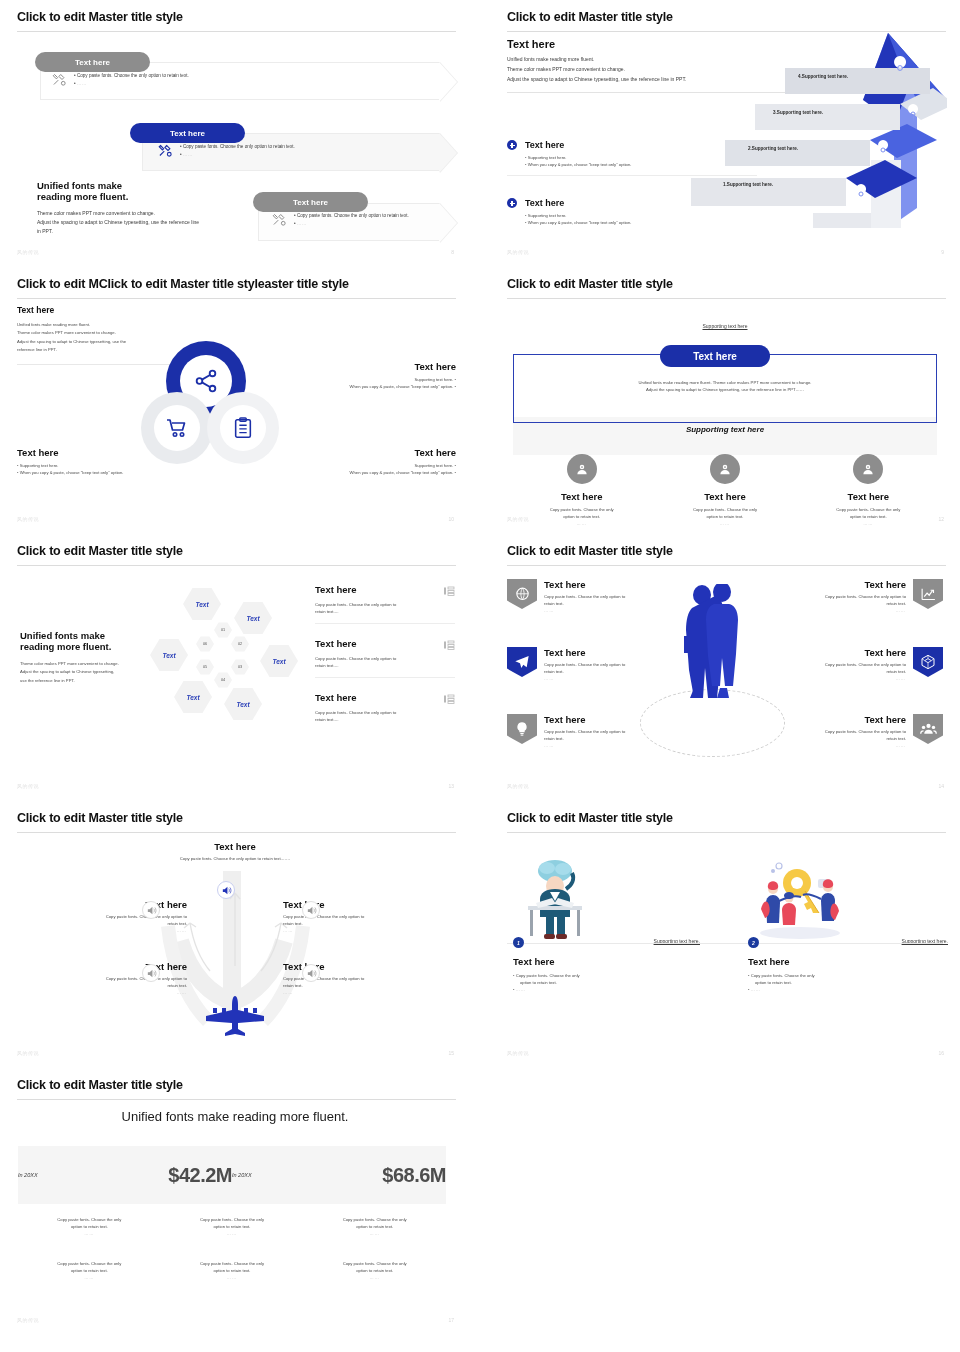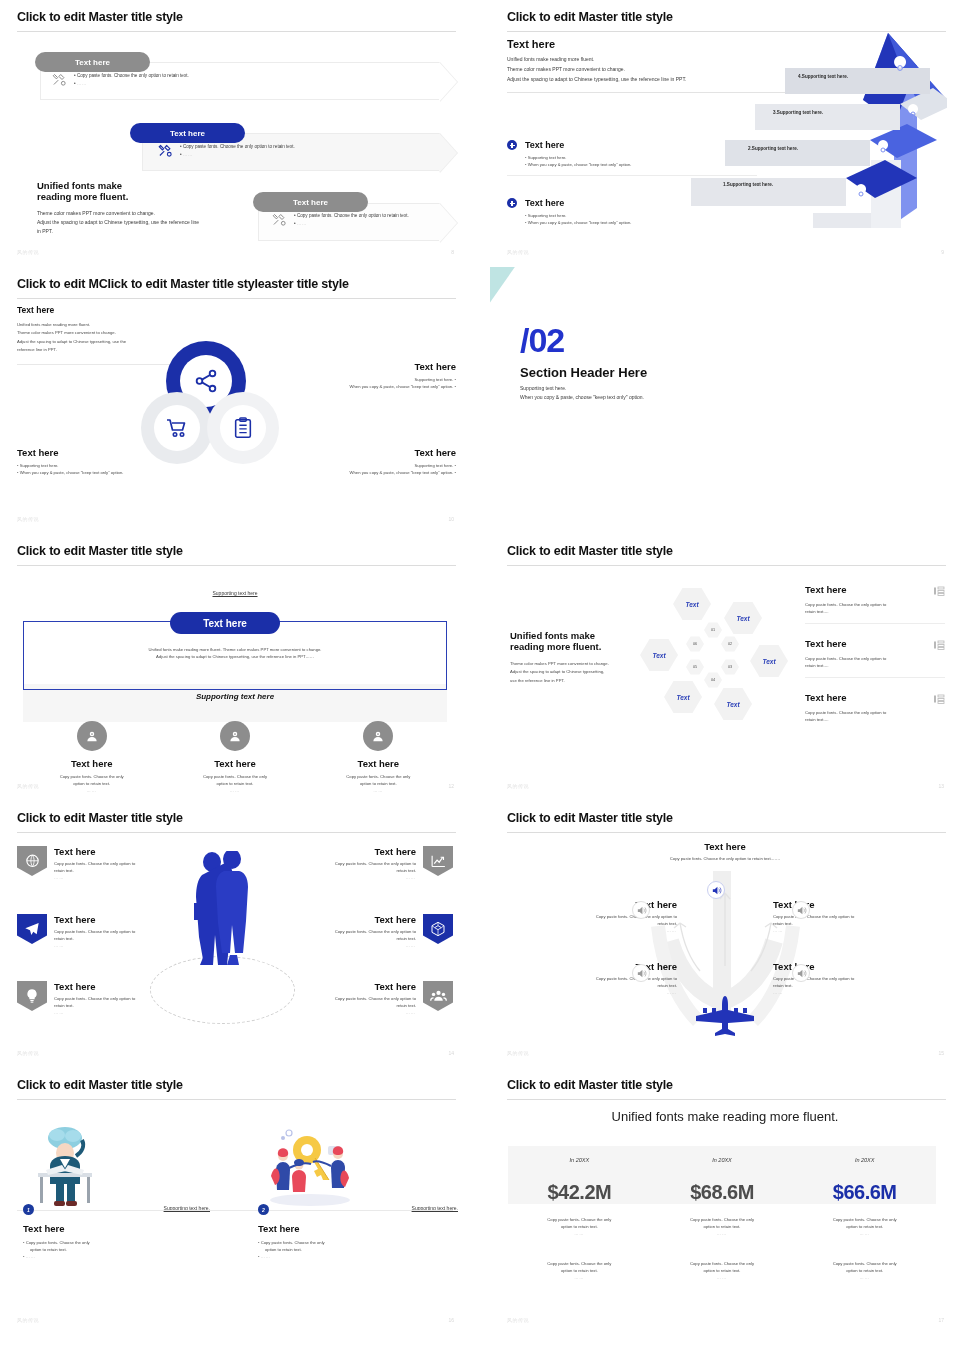--- a/index.html
+++ b/index.html
@@ -103,22 +103,22 @@
 
   
   .numdot { width:11px;height:11px;border-radius:50%;background:#1b3a9e;
     color:#fff;font-size:5px;font-style:italic;font-weight:bold;
     display:flex;align-items:center;justify-content:center; }
   .sup-u { font-size:5px; color:#3a3a3a; text-decoration:underline; }
 
   
   .statband { position:absolute; left:18px; top:78px; width:428px; height:58px;
     background:#f5f5f5; display:flex; }
-  .statcell { flex:1; display:flex; flex-direction:column; align-items:center;
-    justify-content:flex-end; gap:18px; }
+  .statcell { flex:1; display:flex; flex-direction:row; align-items:center;
+    justify-content:space-between; gap:18px; }
   .statyear { font-size:5.5px; font-style:italic; color:#3a3a3a; }
   .statval { font-size:20px; font-weight:bold; color:#4d4d4d;
     letter-spacing:-.5px; }
   .statval.hl { color:#1b2fa8; }
   .statrow { position:absolute; left:18px; width:428px; display:flex; }
   .statrow .c { flex:1; text-align:center; }
 </style>
 </head>
 <body>
 
@@ -320,36 +320,20 @@
     <div class="body-xs" style="margin-top:4px">
       <div><span>Supporting text here.</span> •</div>
       <div><span>When you copy &amp; paste, choose "keep text only" option.</span> •</div>
     </div>
   </div>
 
   <div class="wm">风的传说</div>
   <div class="pgn">10</div>
 </div>
 
-<div class="slide">
-  <div class="stripes">
-
-    <div class="stripe" style="left:-2px;background:#b9c2f2"></div>
-    <div class="stripe" style="left:18px;background:#7e8ef0"></div>
-    <div class="stripe" style="left:40px;background:#bfe4e3"></div>
-  </div>
-  <div style="position:absolute;left:30px;top:56px">
-    <div style="font-size:34px;font-weight:bold;color:#2233cc;letter-spacing:-1px;line-height:1">/02</div>
-    <div style="font-size:13px;font-weight:bold;color:#111;margin-top:8px">Section Header Here</div>
-    <div class="body-s" style="margin-top:4px">
-      <div>Supporting text here.</div>
-      <div>When you copy &amp; paste, choose "keep text only" option.</div>
-    </div>
-  </div>
-</div>
 
 <div class="slide">
   <div class="s-title">Click to edit Master title style</div>
   <div class="s-rule"></div>
 
   <div style="position:absolute;left:0;right:0;top:56px;text-align:center;font-size:5px;color:#3a3a3a;text-decoration:underline">Supporting text here</div>
 
   <div class="greyband"></div>
   <div class="frame"></div>
 
@@ -803,24 +787,20 @@
 
   <div class="statband">
     <div class="statcell">
       <div class="statyear">In 20XX</div>
       <div class="statval">$42.2M</div>
     </div>
     <div class="statcell">
       <div class="statyear">In 20XX</div>
       <div class="statval">$68.6M</div>
     </div>
-    <div class="statcell">
-      <div class="statyear">In 20XX</div>
-      <div class="statval hl">$66.6M</div>
-    </div>
   </div>
 
   <div class="statrow" style="top:148px">
     <div class="c body-xs">
       <div>Copy paste fonts. Choose the only</div>
       <div>option to retain text.</div>
       <div class="dots">……</div>
     </div>
     <div class="c body-xs">
       <div>Copy paste fonts. Choose the only</div>

